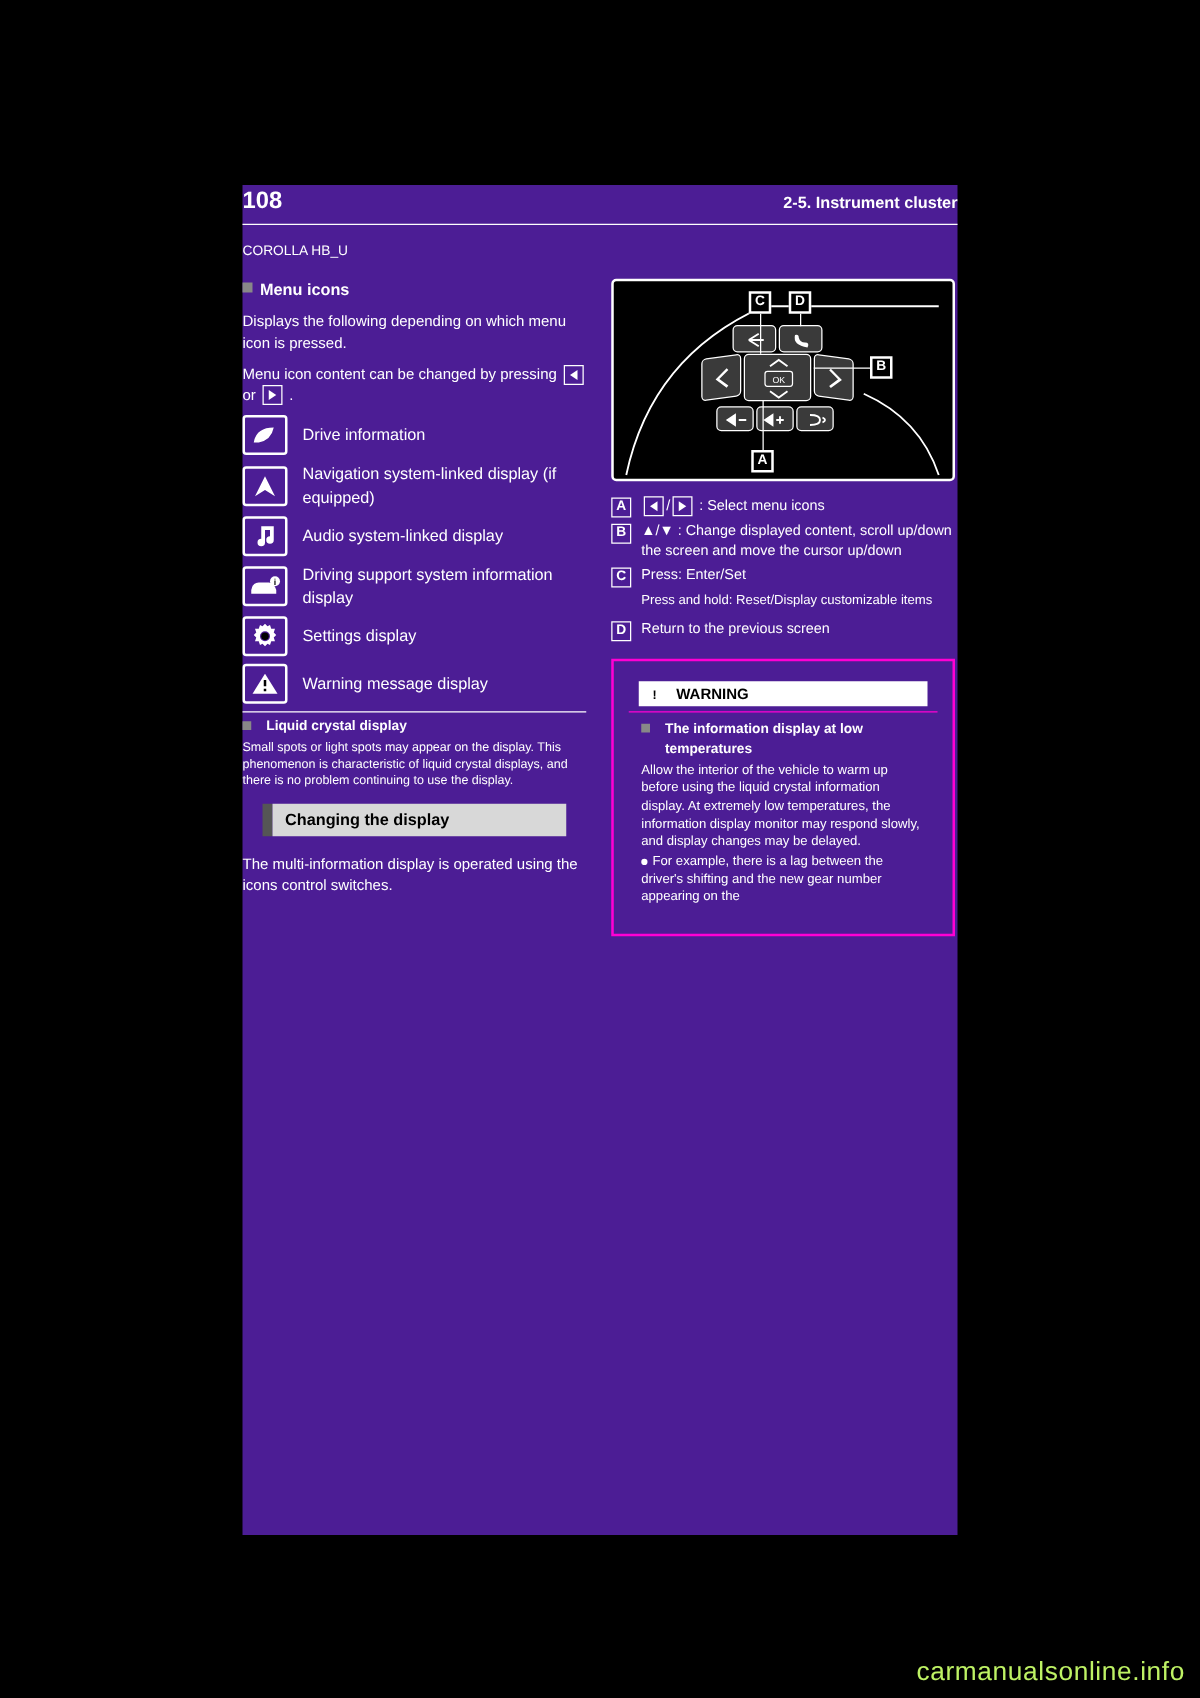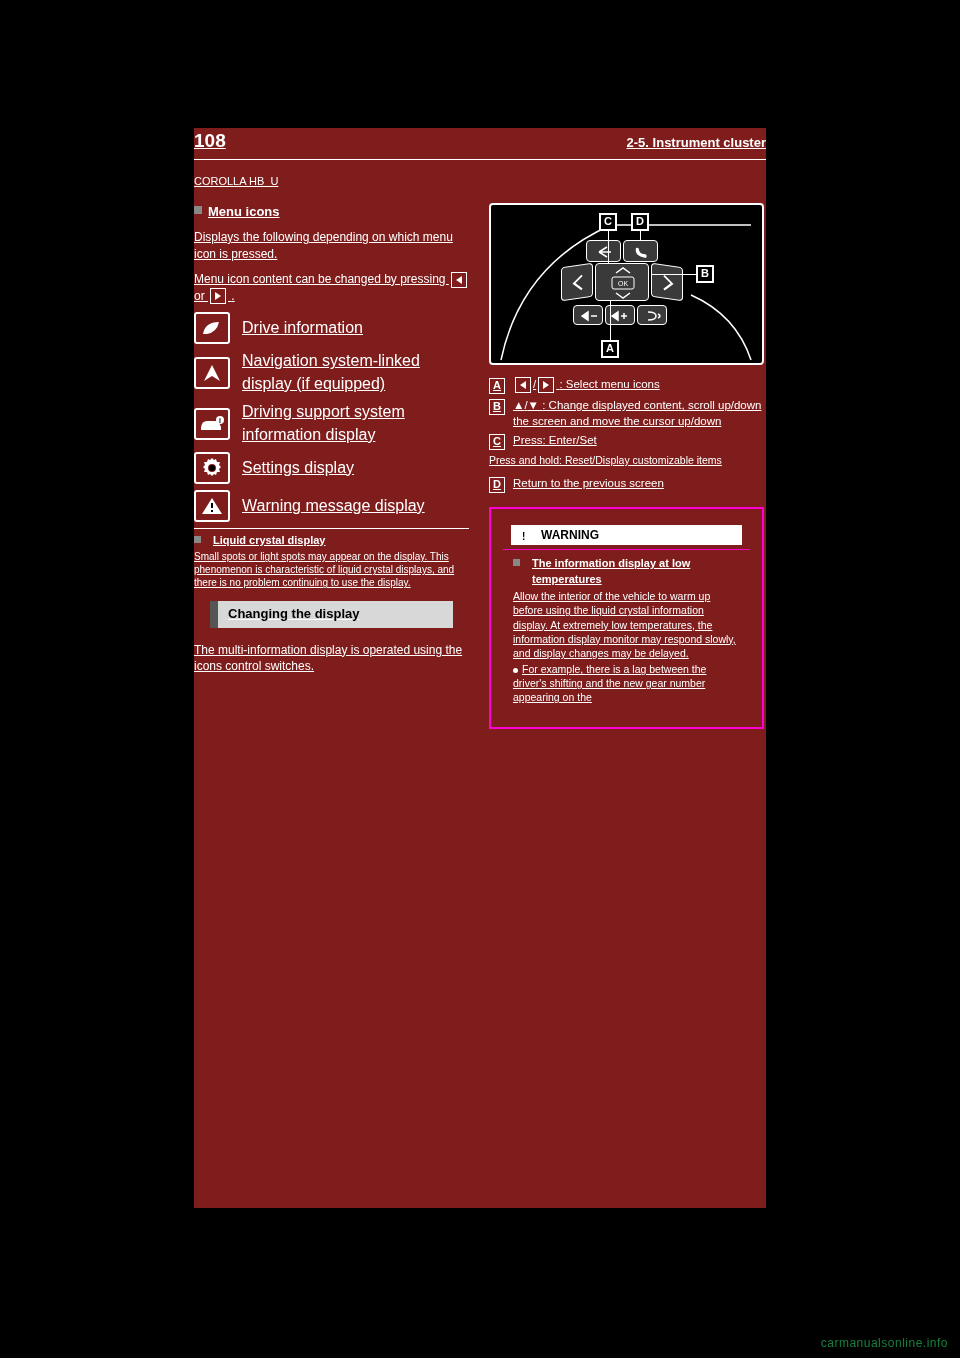--- a/index.html
+++ b/index.html
@@ -7,28 +7,27 @@
     background: #000;
     width: 960px;
     height: 1358px;
     font-family: Arial, Helvetica, sans-serif;
     color: #000;
     position: relative;
   }
   .page {
     position: absolute;
     left: 194px;
-    top: 128px;
+    top: 148px;
     width: 572px;
     height: 1080px;
-    background: #7f1d1d;
+    background: #4c1d95;
     color: #fff;
     font-size: 12px;
     line-height: 1.4;
-    text-decoration: underline;
   }
   .header-row {
     display: flex;
     justify-content: space-between;
     align-items: baseline;
     border-bottom: 1px solid #fff;
     padding-bottom: 4px;
     margin-bottom: 14px;
   }
   .pg-num { font-size: 19px; font-weight: bold; }
@@ -60,21 +59,21 @@
   .arrow-left::before { border-width: 4px 6px 4px 0; border-color: transparent #fff transparent transparent; }
   .arrow-right::before { border-width: 4px 0 4px 6px; border-color: transparent transparent transparent #fff; }
   .icon-row { display: flex; align-items: center; gap: 12px; margin-bottom: 6px; }
   .icon-box {
     width: 36px; height: 32px;
     border: 2px solid #fff;
     border-radius: 3px;
     display: flex; align-items: center; justify-content: center;
     flex-shrink: 0;
   }
-  .irow-label { font-size: 16px; }
+  .irow-label { font-size: 13px; }
   .sep-line { border-top: 1px solid #fff; margin: 6px 0 4px; }
   .small-bullet-row { display: flex; gap: 12px; margin-bottom: 2px; }
   .small-sq { width: 7px; height: 7px; background: #888; flex-shrink: 0; margin-top: 3px; }
   .small-title { font-size: 11px; font-weight: bold; }
   .small-para { font-size: 10px; line-height: 1.3; margin-bottom: 12px; }
   .changing-bar {
     display: flex;
     margin: 10px 16px 14px;
   }
   .changing-tab {
@@ -121,21 +120,21 @@
   .legend-box {
     width: 16px; height: 16px;
     border: 1.5px solid #fff;
     font-size: 11px;
     font-weight: bold;
     display: flex; align-items: center; justify-content: center;
     flex-shrink: 0;
     margin-top: 1px;
   }
   .legend-text { font-size: 11.5px; line-height: 1.35; }
-  .legend-sub { font-size: 10.5px; line-height: 1.3; margin-bottom: 8px; }
+  .legend-sub { font-size: 10.5px; line-height: 1.3; margin-left: 24px; margin-bottom: 8px; }
   .warn-box {
     border: 2px solid #ff00d4;
     padding: 12px;
     margin-top: 14px;
   }
   .warn-head {
     border-bottom: 1px solid #ff00d4;
     display: flex;
     align-items: center;
     gap: 10px;
@@ -169,22 +168,22 @@
     padding: 6px 10px 10px;
   }
   .warn-sq { width: 7px; height: 7px; background: #888; flex-shrink: 0; margin-top: 3px; }
   .warn-subtitle { font-size: 11px; font-weight: bold; }
   .warn-para { font-size: 10.5px; line-height: 1.35; margin-top: 2px; }
   .indot { width: 5px; height: 5px; background: #fff; border-radius: 50%; display: inline-block; vertical-align: middle; margin-right: 4px; }
   .watermark {
     position: absolute;
     right: 12px;
     bottom: 8px;
-    color: #15803d;
-    font-size: 12px;
+    color: #bef264;
+    font-size: 21px;
     letter-spacing: 0.5px;
   }
   svg { display: block; }
 </style>
 </head>
 <body>
 
 <div class="page">
 
   <div class="header-row">
@@ -224,20 +223,28 @@
 
       <div class="icon-row">
         <div class="icon-box">
           <svg width="20" height="20" viewBox="0 0 20 20">
               <path d="M10 2 L18 18 L10 13 L2 18 Z" fill="#fff"></path>
             </svg>
         </div>
         <div class="irow-label">Navigation system-linked display (if equipped)</div>
       </div>
 
+      <div class="icon-row">
+        <div class="icon-box">
+          <svg width="18" height="20" viewBox="0 0 18 20">
+              <path d="M6 2 L16 2 L16 13 A3 3 0 1 1 13 10 L13 5 L9 5 L9 15 A3 3 0 1 1 6 12 Z" fill="#fff"></path>
+            </svg>
+        </div>
+        <div class="irow-label">Audio system-linked display</div>
+      </div>
 
       <div class="icon-row">
         <div class="icon-box">
           <svg width="26" height="18" viewBox="0 0 26 18">
               <path d="M2 12 Q3 6 8 6 L16 6 Q20 6 22 12 L22 15 L2 15 Z" fill="#fff"></path>
               <circle cx="21" cy="5" r="4" fill="#fff"></circle>
               <text x="21" y="8" text-anchor="middle" font-size="7" fill="#000" font-weight="bold">i</text>
             </svg>
         </div>
         <div class="irow-label">Driving support system information display</div>

